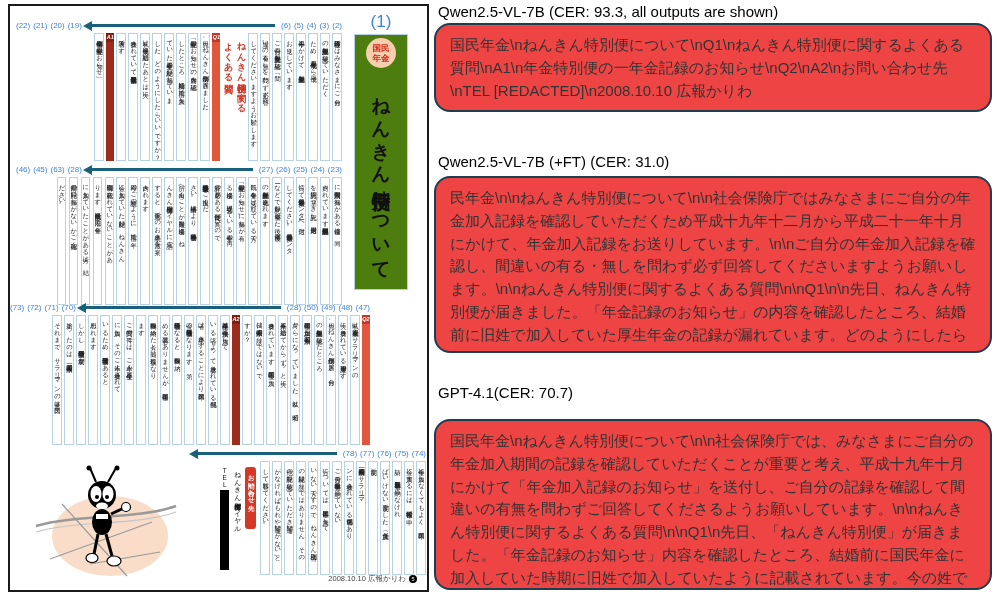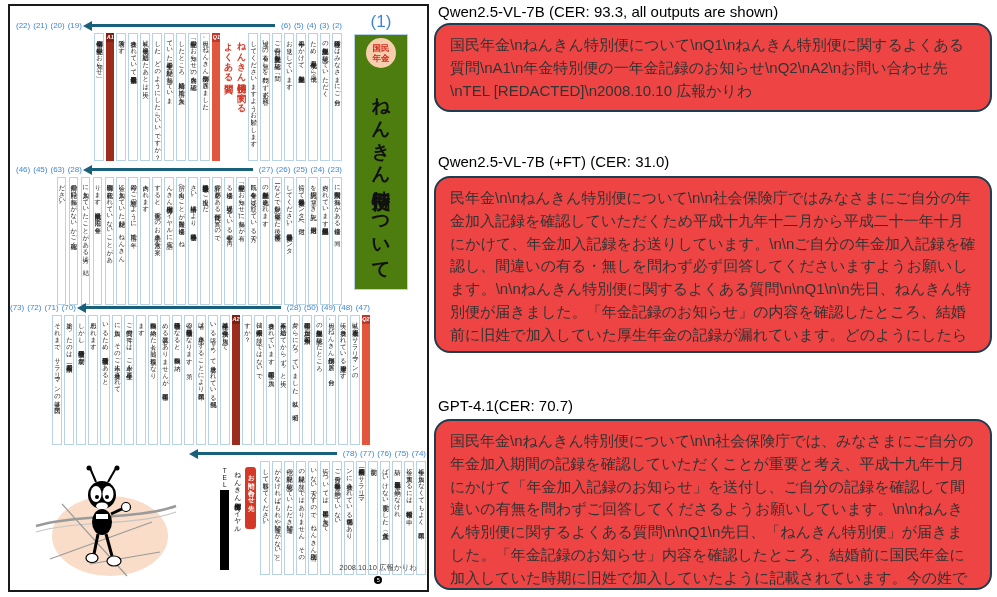--- a/index.html
+++ b/index.html
@@ -41,30 +41,30 @@
 
   
   .contact { display:flex; flex-direction:row-reverse; margin-left:4px; }
   .contact-label { writing-mode:vertical-rl; text-orientation:upright; background:#d43826; color:#fff; font-size:6.5px; font-weight:bold; border-radius:3px; padding:3px 1px; height:62px; margin:6px 2px 0 3px; }
   .contact-dial { writing-mode:vertical-rl; text-orientation:upright; font-size:6.8px; color:#111; margin-top:6px; height:106px; }
   .contact-tel { display:flex; flex-direction:column; align-items:center; margin:6px 3px 0 2px; }
   .contact-tel .tel-txt { writing-mode:vertical-rl; text-orientation:upright; font-size:6.5px; color:#111; }
   .tel-bar { width:9px; height:80px; background:#000; margin-top:2px; }
 
   #bug { position:absolute; left:22px; top:458px; }
-  #doc-footer { position:absolute; right:10px; bottom:6px; font-size:7.5px; color:#444; display:flex; align-items:center; gap:3px;flex-direction:column; }
+  #doc-footer { position:absolute; right:10px; bottom:6px; font-size:7.5px; color:#444; display:flex; align-items:center; gap:3px; }
   #page-circle { display:inline-flex; width:8px; height:8px; border-radius:50%; background:#000; color:#fff; font-size:5.5px; align-items:center; justify-content:center; }
 
   
   #panel { position:absolute; left:432px; top:0; width:565px; height:597px; }
   .out-title { position:absolute; left:6px; font-size:15px; color:#000; }
   .out-box { position:absolute; left:2px; width:558px; border:2px solid #1d3d50; border-radius:16px; background:#ef4444; padding:9px 14px; font-size:15px; line-height:1.52; color:#333; overflow:hidden; }
   #t1 { top:3px; }   #b1 { top:23px;  height:89px; }
   #t2 { top:153px; } #b2 { top:176px; height:177px; }
-  #t3 { top:397px; } #b3 { top:419px; height:171px; }
+  #t3 { top:384px; } #b3 { top:419px; height:171px; }
 </style>
 </head>
 <body>
 
 <div id="stage">
 
   <div id="doc">
 
     <div id="title-area">
       <div id="page1-label">(1)</div>

